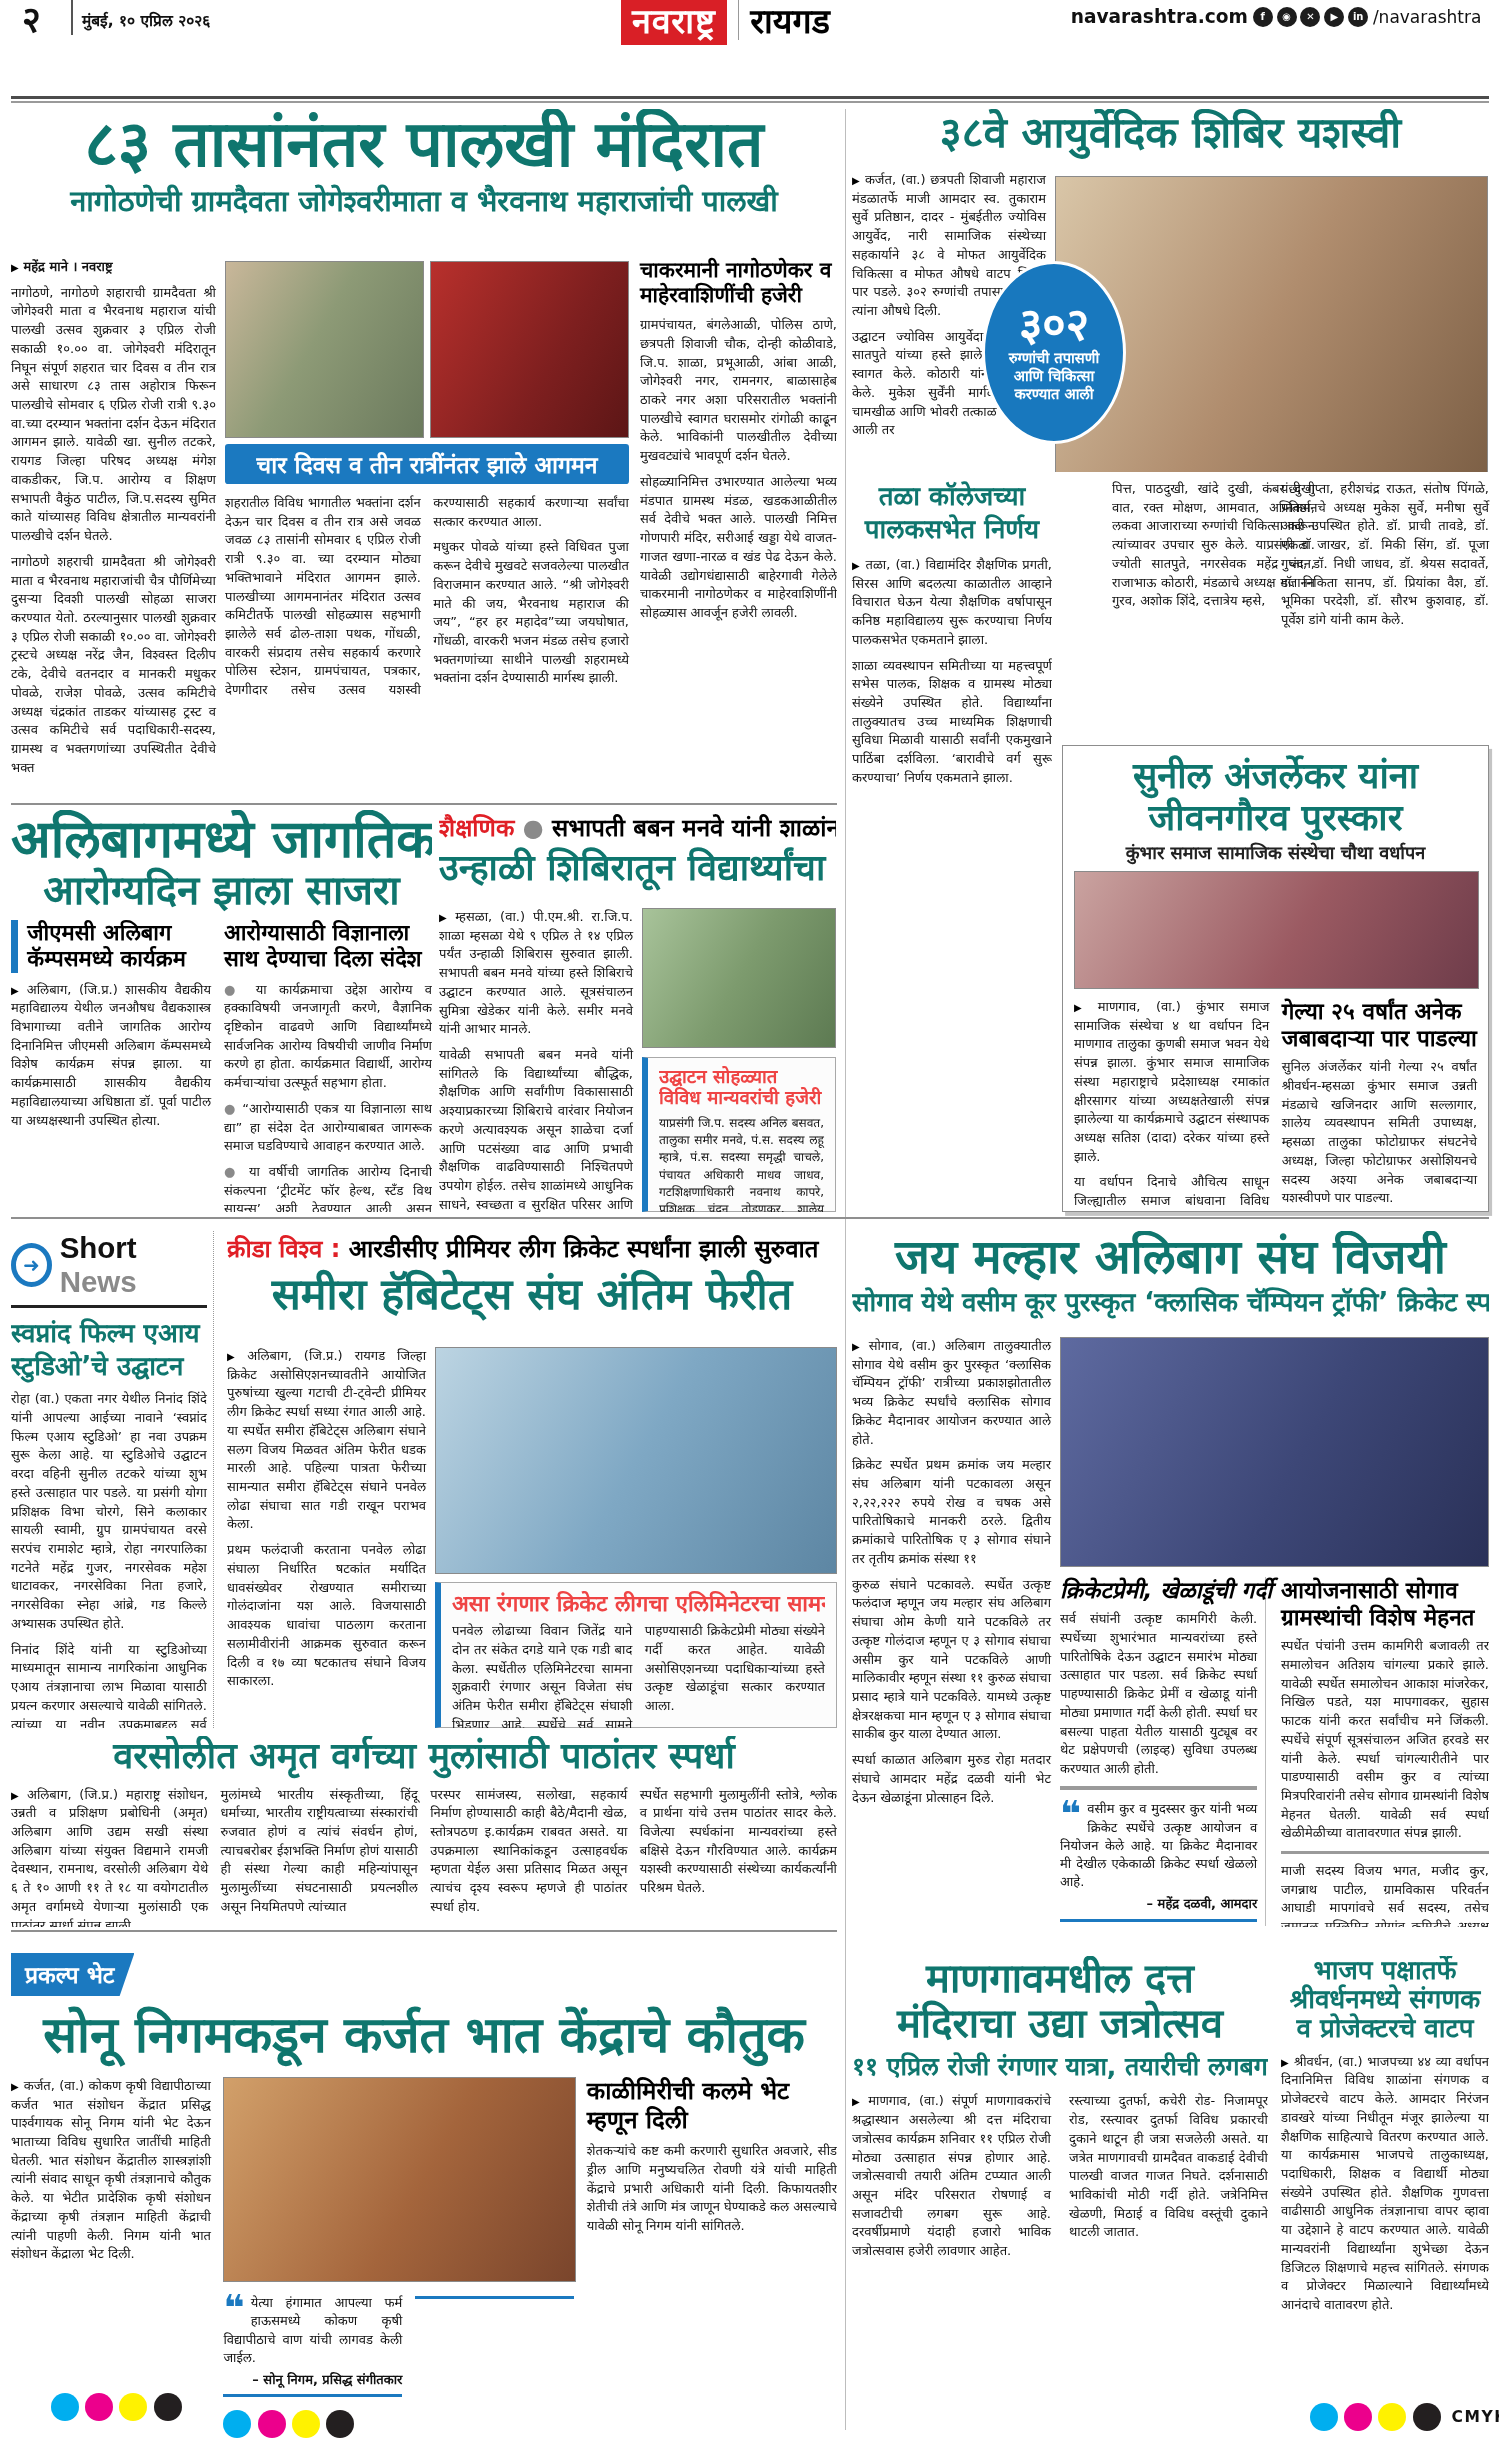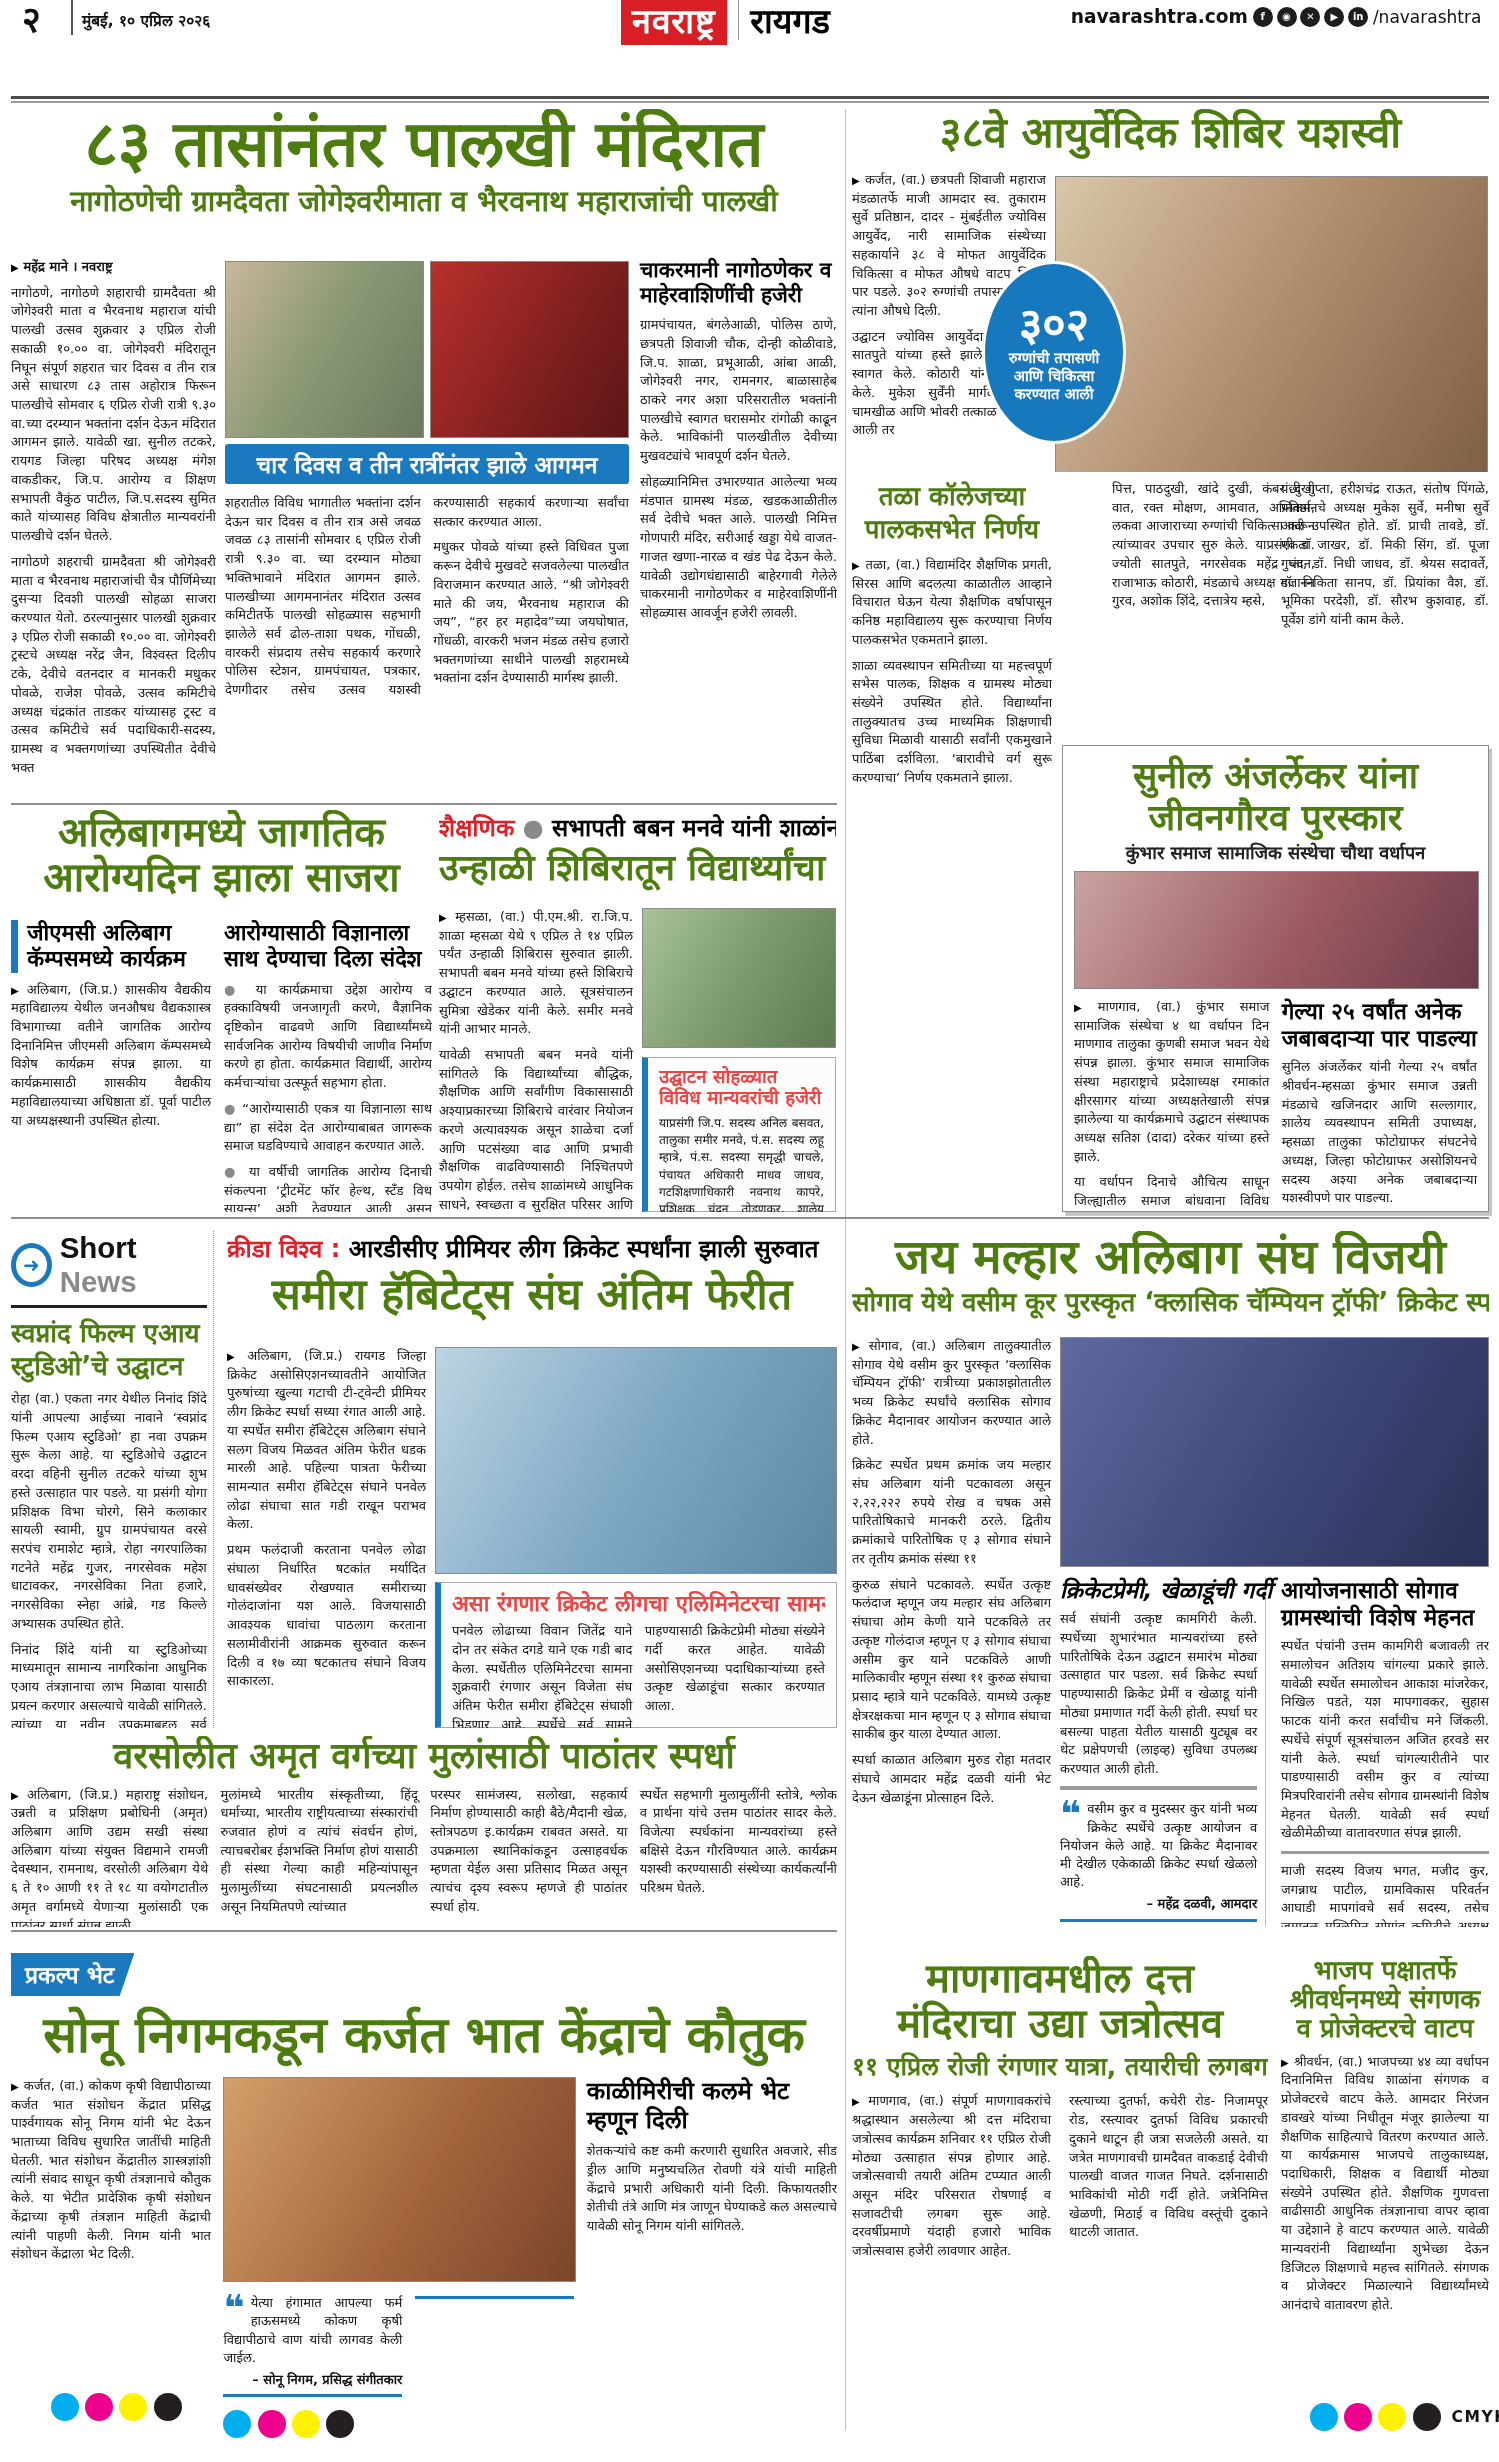--- a/index.html
+++ b/index.html
@@ -1,20 +1,20 @@
 <!DOCTYPE html>
 <html lang="mr" style="font-size:12.4px"><head>
 <meta charset="utf-8">
 <style>
   html,body{margin:0;padding:0;background:#ddd;}
   #page{position:relative;width:1500px;height:2462px;background:#fff;
         font-family:"DejaVu Sans",sans-serif;color:#111;overflow:hidden;}
   .abs{position:absolute;box-sizing:border-box;}
   .nw{white-space:nowrap;}
-  .hl{font-weight:bold;color:#4d7c0f;text-align:center;line-height:1.12;}
+  .hl{font-weight:bold;color:#0f766e;text-align:center;line-height:1.12;}
   .bt{font-size:13px;line-height:1.44;text-align:justify;color:#141414;}
   .bt p{margin:0 0 7px;}
   .arr{color:#000;font-size:10px;margin-right:4.7px;}
   .loc{font-weight:bold;}
   .photo{border:0.8px solid #8a8a8a;}
   .hline{background:#8f8f8f;height:1.6px;}
   .vline{background:#bdbdbd;width:0.8px;}
   .bluebox{background:#1b79c0;color:#fff;font-weight:bold;text-align:center;border-radius:3.1px;
            display:flex;align-items:center;justify-content:center;}
   .subbox{border:0.8px solid #a9a9a9;border-left:6.2px solid #1b79c0;background:#fcfcfc;
@@ -159,21 +159,21 @@
         </div>
         <div class="bt" style="margin-top:6.2px;">
           <p>सुनिल अंजर्लेकर यांनी गेल्या २५ वर्षांत श्रीवर्धन-म्हसळा कुंभार समाज उन्नती मंडळाचे खजिनदार आणि सल्लागार, शालेय व्यवस्थापन समिती उपाध्यक्ष, म्हसळा तालुका फोटोग्राफर संघटनेचे अध्यक्ष, जिल्हा फोटोग्राफर असोशियनचे सदस्य अश्या अनेक जबाबदाऱ्या यशस्वीपणे पार पाडल्या.</p>
 
         </div>
       </div>
     </div>
   </div>
 
   <div class="abs" style="left:11px;top:810px;width:421px;height:402px;overflow:hidden;">
-    <div class="hl nw" style="font-size:40px;">अलिबागमध्ये जागतिक</div>
+    <div class="hl nw" style="font-size:52px;">अलिबागमध्ये जागतिक</div>
     <div class="hl nw" style="font-size:40px;">आरोग्यदिन झाला साजरा</div>
     <div class="abs" style="left:0;top:110px;width:200px;height:292px;">
       <div class="bluebarhead" style="font-size:22px;">
         <span>जीएमसी अलिबाग कॅम्पसमध्ये कार्यक्रम</span>
       </div>
       <div class="bt" style="margin-top:7.8px;">
         <p><span class="arr">▶</span><span>अलिबाग, (जि.प्र.) शासकीय वैद्यकीय महाविद्यालय येथील जनऔषध वैद्यकशास्त्र विभागाच्या वतीने जागतिक आरोग्य दिनानिमित्त जीएमसी अलिबाग कॅम्पसमध्ये विशेष कार्यक्रम संपन्न झाला. या कार्यक्रमासाठी शासकीय वैद्यकीय महाविद्यालयाच्या अधिष्ठाता डॉ. पूर्वा पाटील या अध्यक्षस्थानी उपस्थित होत्या.</span></p>
       </div>
     </div>
     <div class="abs" style="left:213px;top:110px;width:208px;height:292px;">

